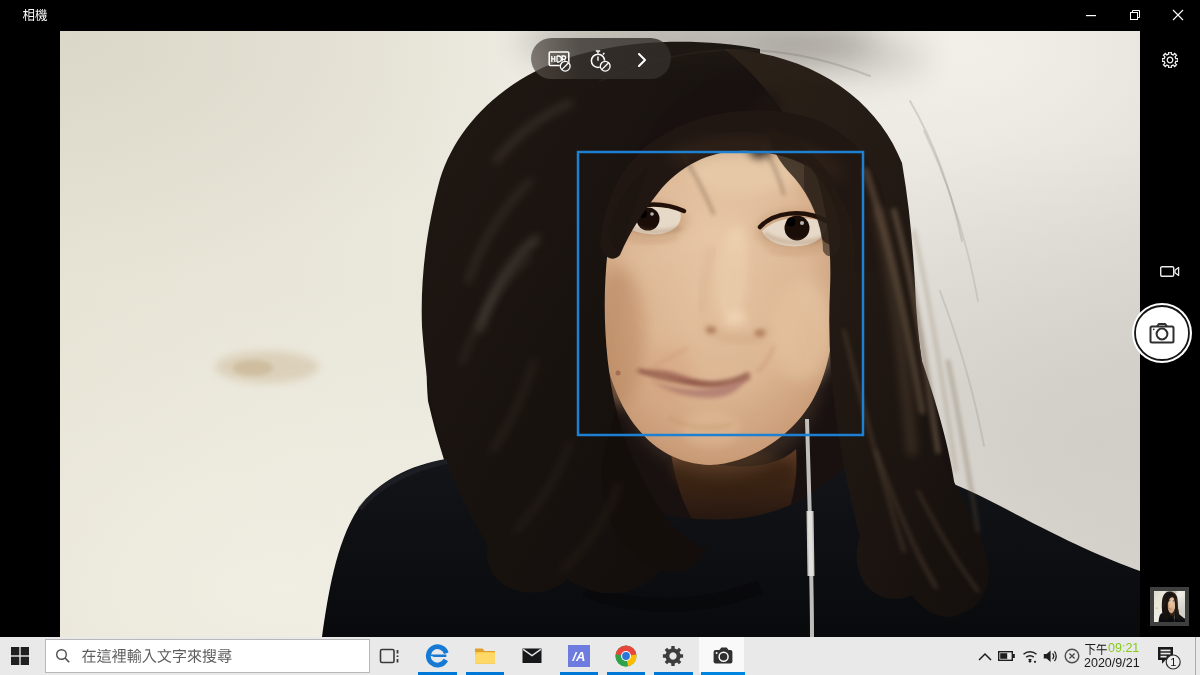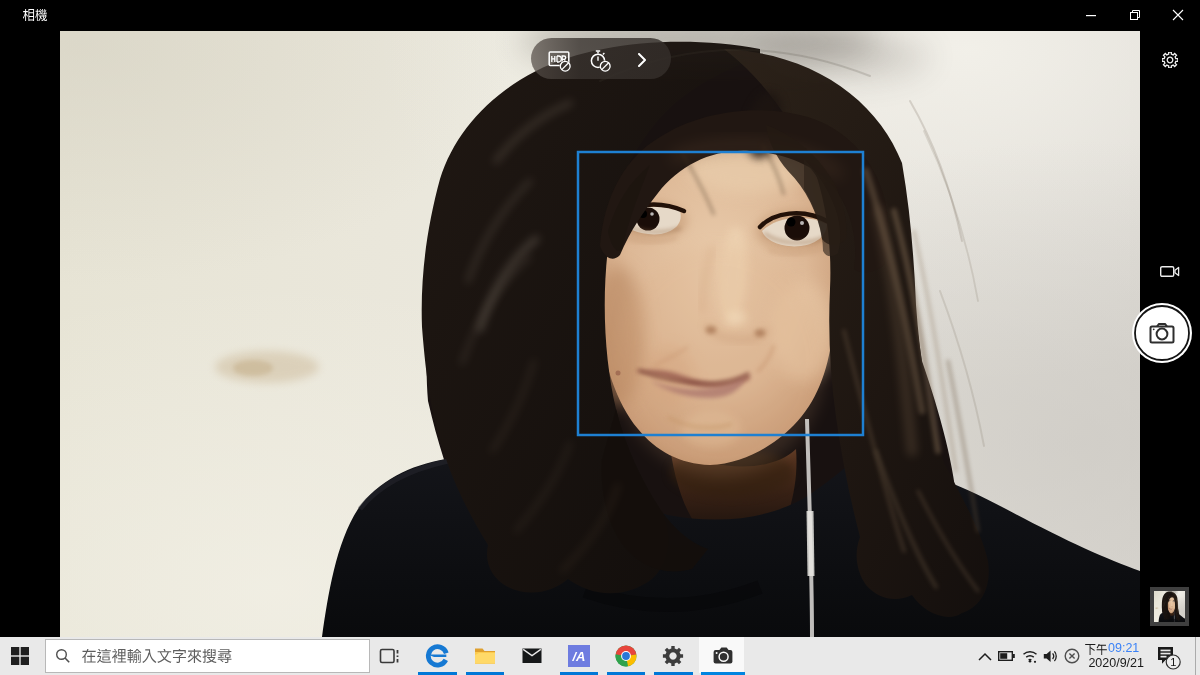--- a/index.html
+++ b/index.html
@@ -337,22 +337,22 @@
     <path d="M9.6,4.4 A4.4,4.4 0 0 1 9.6,10" fill="none" stroke="#1e1e1e" stroke-width="1.3"></path>
     <path d="M11.4,2.4 A7.2,7.2 0 0 1 11.4,12" fill="none" stroke="#1e1e1e" stroke-width="1.3"></path>
   </svg>
 <svg class="abs" style="left:1064px;top:648px" width="16" height="16">
     <circle cx="8" cy="8" r="6.8" fill="none" stroke="#4e4e4e" stroke-width="1.4"></circle>
     <path d="M5.4,5.4 L10.6,10.6 M10.6,5.4 L5.4,10.6" stroke="#4e4e4e" stroke-width="1.4"></path>
   </svg>
 <svg class="abs" style="left:1085px;top:644px" width="22" height="11" viewBox="40 -770 1920 820" preserveAspectRatio="none">
     <path d="M55 -766V-691H441V79H520V-451C635 -389 769 -306 839 -250L892 -318C812 -379 653 -469 534 -527L520 -511V-691H946V-766Z M1054 -381V-305H1462V81H1539V-305H1947V-381H1539V-632H1871V-706H1288C1304 -744 1319 -784 1332 -824L1254 -843C1213 -706 1142 -573 1056 -489C1075 -479 1109 -456 1124 -443C1170 -494 1214 -559 1252 -632H1462V-381Z" fill="#1a1a1a"></path>
   </svg>
-<div class="abs" style="left:1108px;top:641px;width:36px;font-size:12.5px;color:#3b82f6">09:21</div>
-<div class="abs" style="left:1084px;top:656px;width:60px;font-size:12.5px;color:#1a1a1a;text-align:right">2020/9/21</div>
+<div class="abs" style="left:1108px;top:641px;width:36px;font-size:12.5px;color:#84cc16">09:21</div>
+<div class="abs" style="left:1084px;top:656px;width:60px;font-size:12.5px;color:#1a1a1a;text-align:left">2020/9/21</div>
 <svg class="abs" style="left:1155px;top:645px" width="30" height="27">
     <path d="M3,2 H18 V15 H10.5 L7,18.8 V15 H3 Z" fill="#1a1a1a"></path>
     <rect x="5.5" y="4.6" width="10" height="1.7" fill="#e9e9e9"></rect>
     <rect x="5.5" y="7.7" width="10" height="1.7" fill="#e9e9e9"></rect>
     <rect x="5.5" y="10.8" width="6" height="1.7" fill="#e9e9e9"></rect>
     <circle cx="18.2" cy="17" r="7" fill="#ededed" stroke="#2e2e2e" stroke-width="1.2"></circle>
     <text x="18.2" y="21" font-size="11" fill="#111" text-anchor="middle" font-family="Liberation Sans,sans-serif">1</text>
   </svg>
 
 </body></html>

